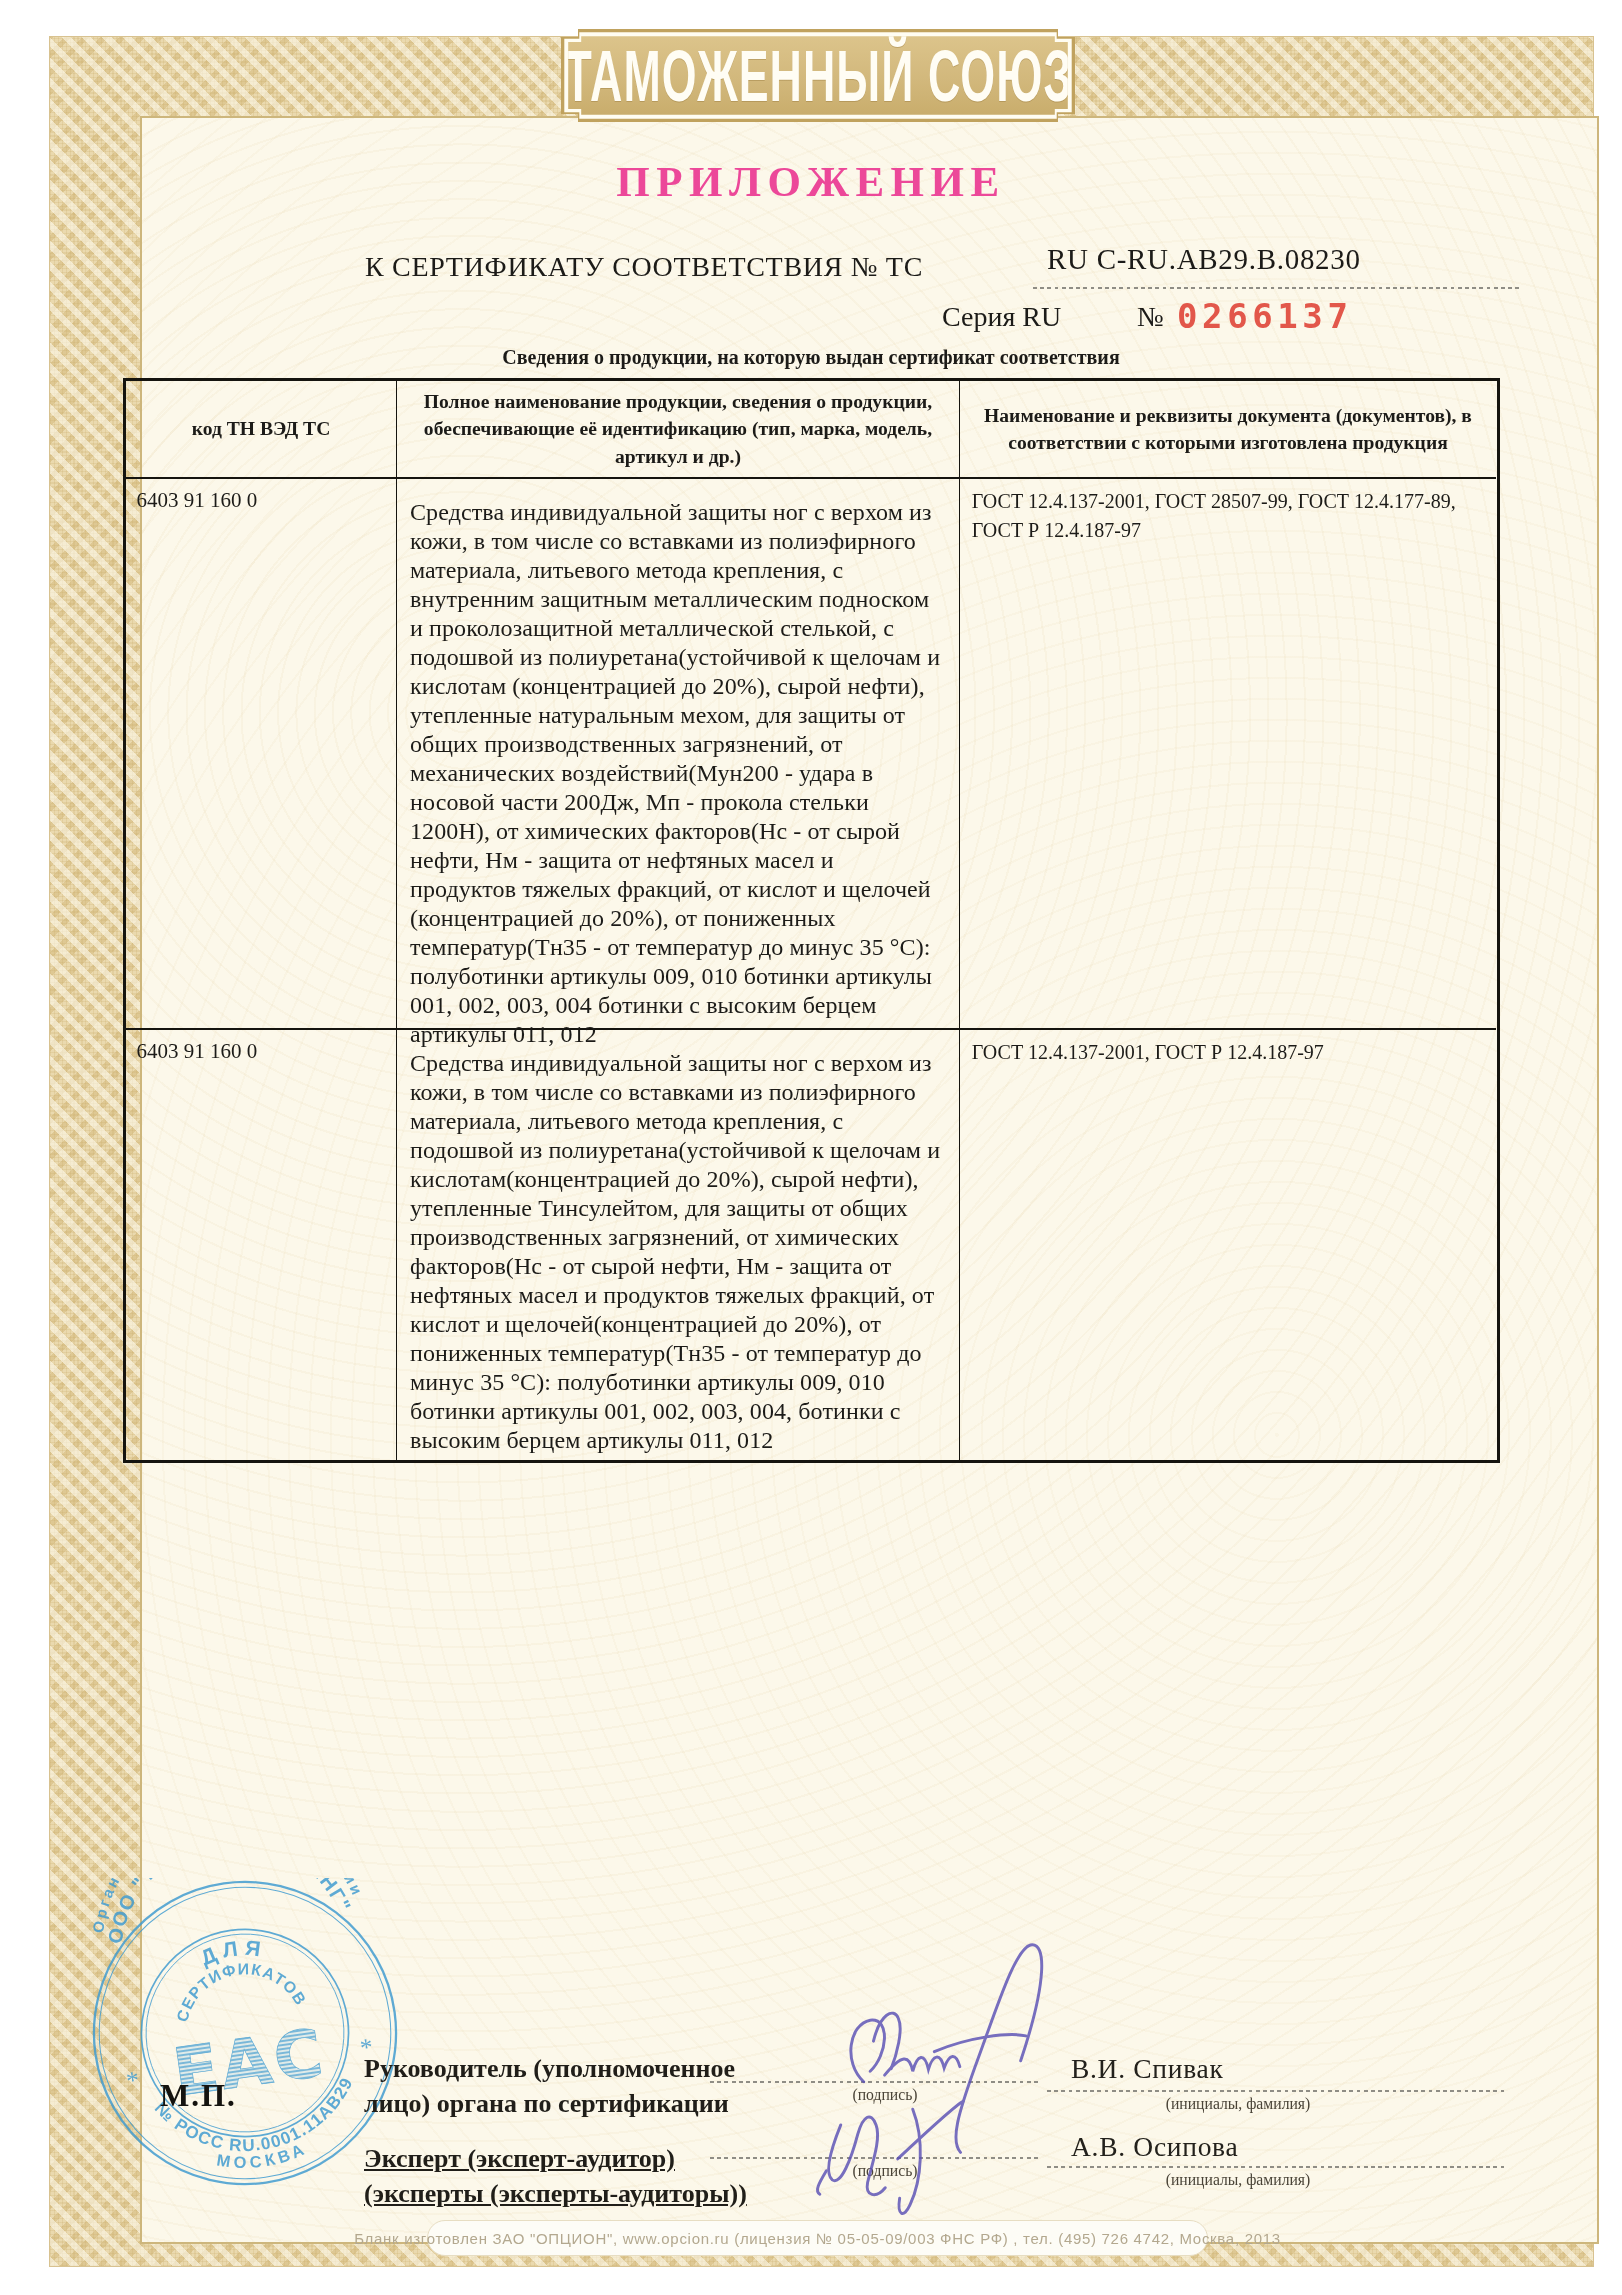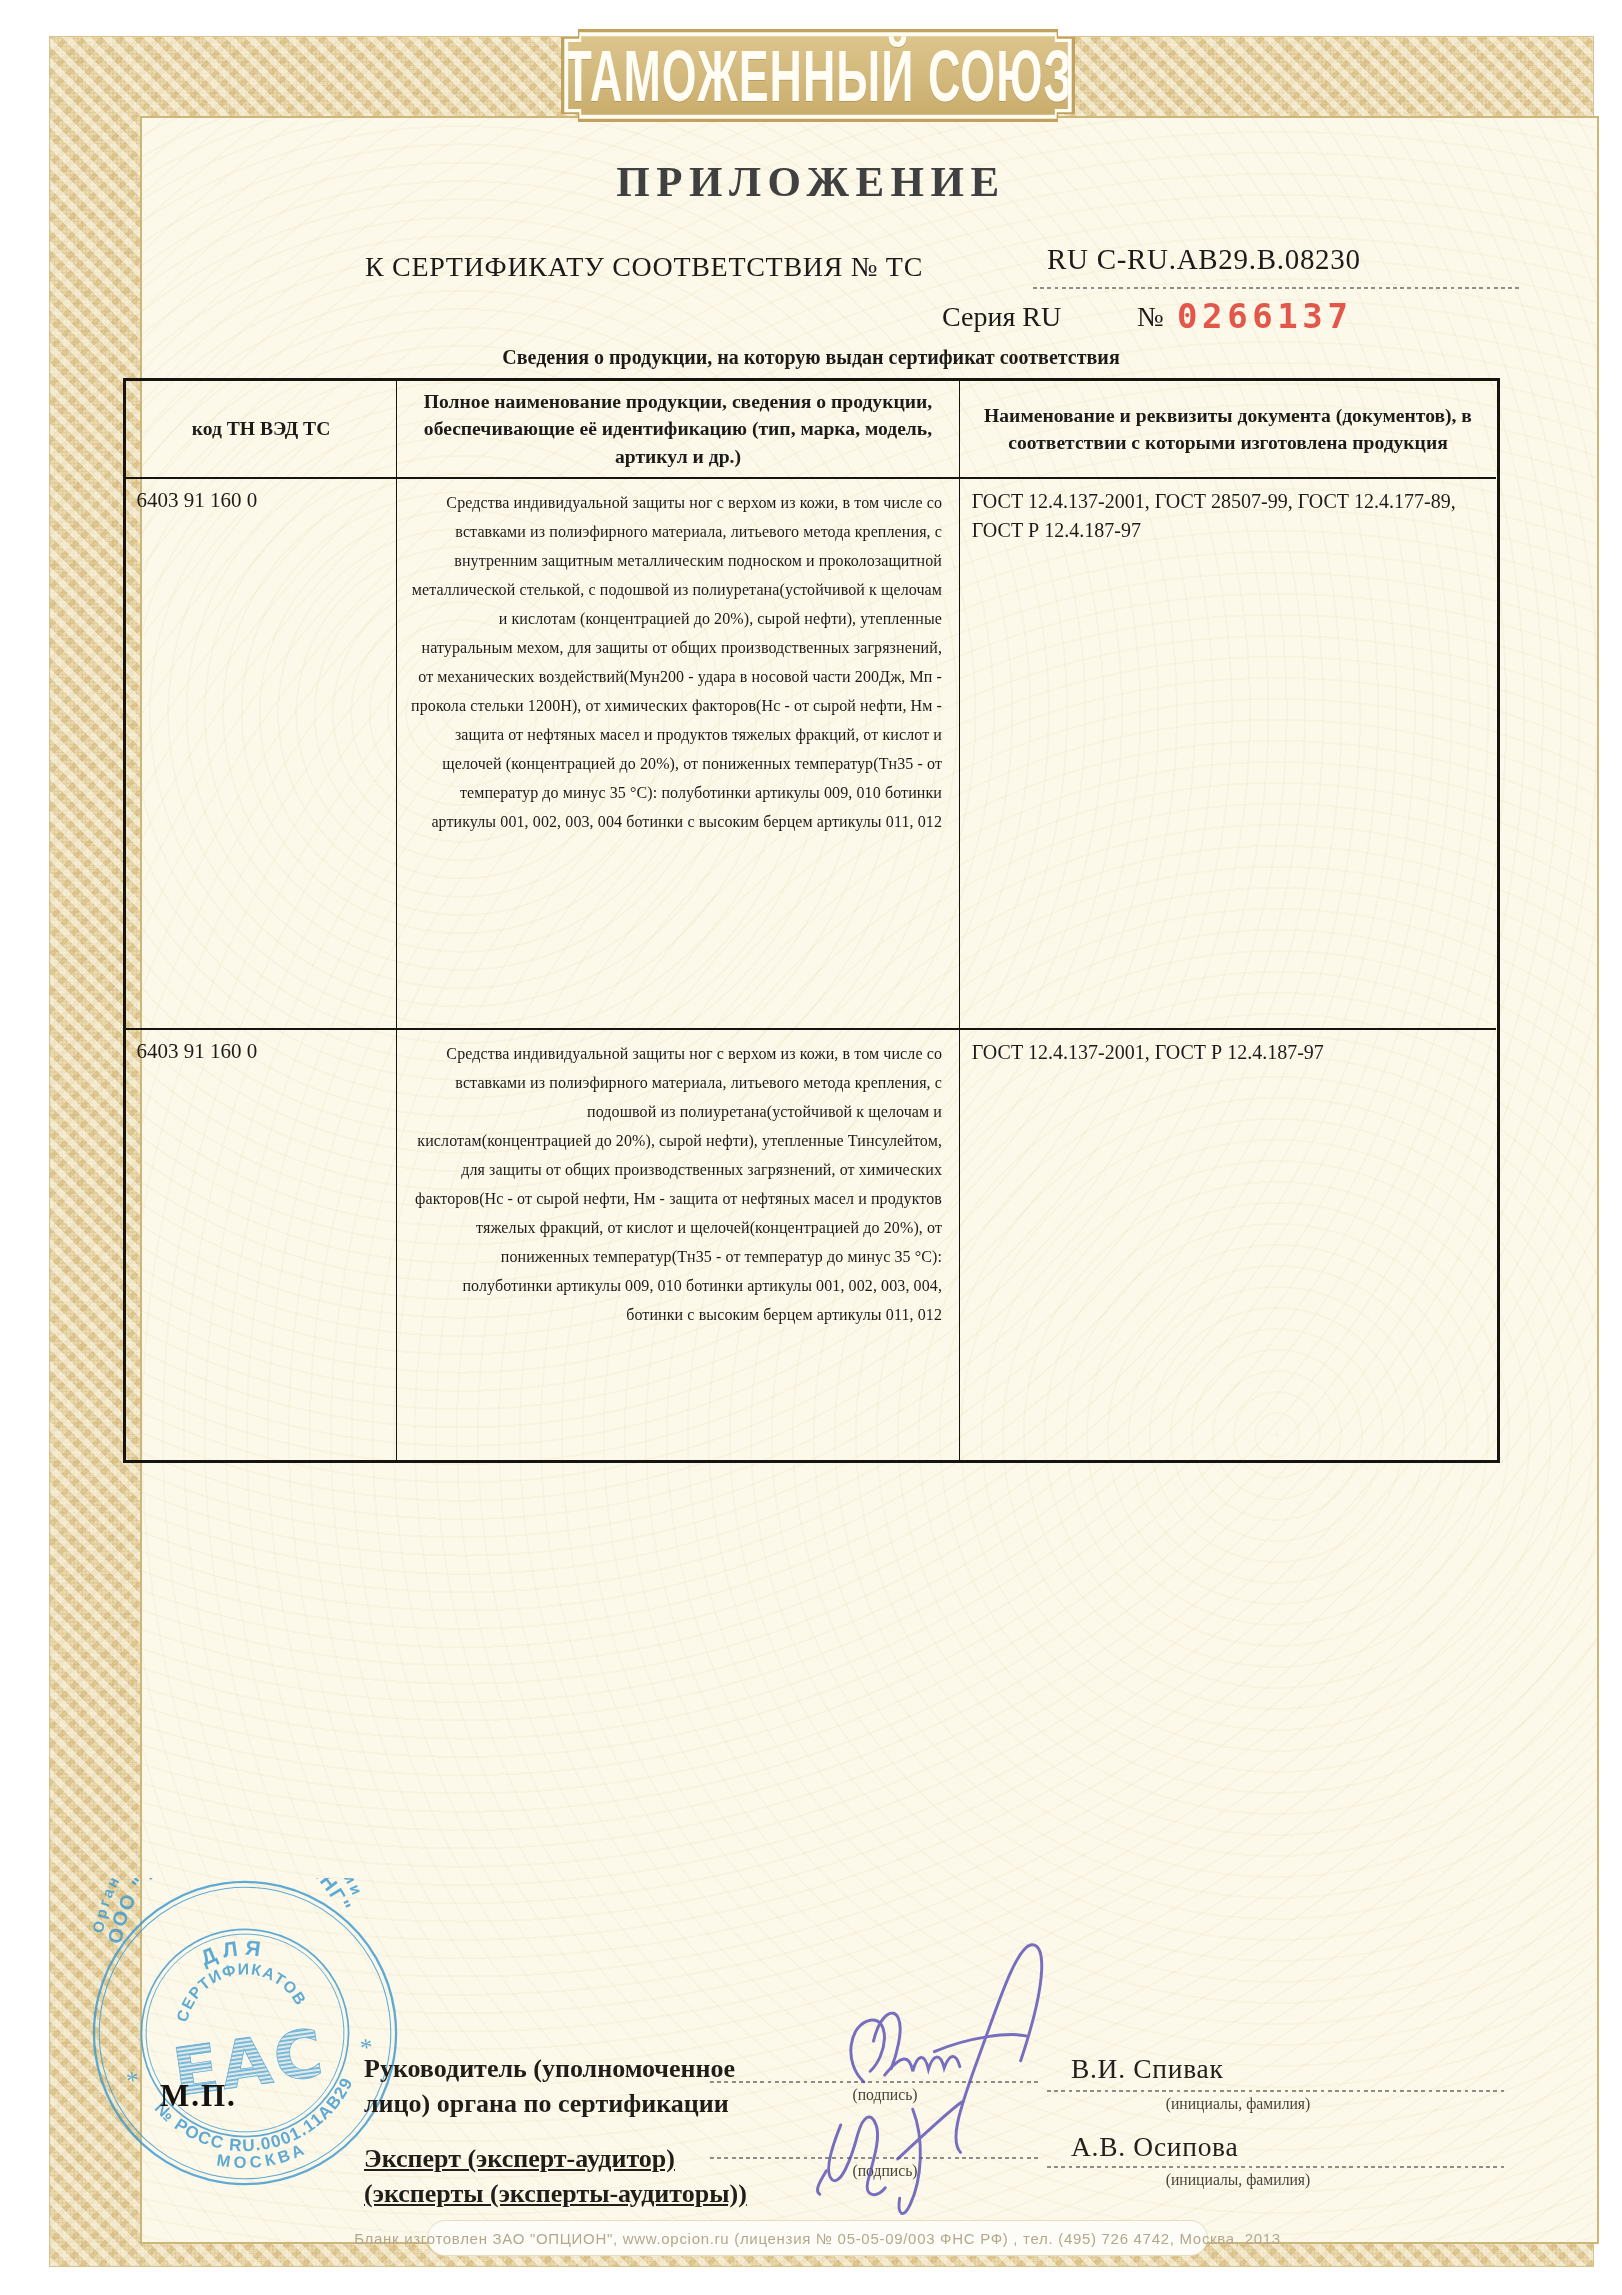--- a/index.html
+++ b/index.html
@@ -29,21 +29,21 @@
     clip-path:polygon(15px 0,calc(100% - 15px) 0,calc(100% - 15px) 6.5px,100% 6.5px,100% calc(100% - 6.5px),calc(100% - 15px) calc(100% - 6.5px),calc(100% - 15px) 100%,15px 100%,15px calc(100% - 6.5px),0 calc(100% - 6.5px),0 6.5px,15px 6.5px); }
   .banner .b3 { position:absolute; inset:7.2px; background:linear-gradient(180deg,#dcc48b 0%,#d2b87c 55%,#c9ad6c 100%);
     clip-path:polygon(13px 0,calc(100% - 13px) 0,calc(100% - 13px) 5.9px,100% 5.9px,100% calc(100% - 5.9px),calc(100% - 13px) calc(100% - 5.9px),calc(100% - 13px) 100%,13px 100%,13px calc(100% - 5.9px),0 calc(100% - 5.9px),0 5.9px,13px 5.9px);
     display:flex; align-items:center; justify-content:center; }
   .banner-text { font-family:"Liberation Sans","DejaVu Sans",sans-serif; font-weight:700; font-size:56px;
     color:#fffdf4; transform:scale(.80,1.30); letter-spacing:1.3px; white-space:nowrap;
     text-shadow:0 0.7px 0 rgba(140,110,50,.35); }
 
   
   .doc-title { position:absolute; left:0; width:1622px; top:157px; text-align:center;
-    font-size:43px; font-weight:600; letter-spacing:6.5px; color:#404040; }
+    font-size:43px; font-weight:600; letter-spacing:6.5px; color:#ec4899; }
   .cert-label { position:absolute; left:365px; top:251px; font-size:28px; letter-spacing:0.7px; white-space:nowrap; }
   .cert-number { position:absolute; left:1047px; top:243px; font-size:29px; letter-spacing:0.7px; white-space:nowrap; }
   .dline { position:absolute; height:2px;
     background:repeating-linear-gradient(90deg,#8f8d85 0 3.9px, transparent 3.9px 7.2px); }
   .cert-underline { left:1033px; top:287px; width:486px; }
   .series-label { position:absolute; left:942px; top:301px; font-size:28px; white-space:nowrap; }
   .series-no { position:absolute; left:1137px; top:301px; font-size:28px; }
   .serial-number { position:absolute; left:1177px; top:296px; font-size:34px; font-weight:700;
     font-family:"DejaVu Sans Mono",monospace; color:#e2574a; letter-spacing:4.6px; }
 
@@ -51,21 +51,21 @@
   .table-caption { position:absolute; left:0; width:1622px; top:346px; text-align:center;
     font-size:20px; font-weight:700; color:#1c1b18; }
   .cert-table { position:absolute; left:123px; top:378px; width:1377px; height:1085px; box-sizing:border-box;
     border:3.3px solid #15140f; display:grid; grid-template-columns:271px 563px 536px; grid-template-rows:98px 551px 432px; }
   .cell { box-sizing:border-box; }
   .v-div { border-right:1.3px solid #15140f; }
   .th { border-bottom:2.6px solid #15140f; display:flex; align-items:center; justify-content:center; text-align:center;
     font-weight:700; font-size:19.6px; line-height:27.5px; padding:3.9px 15.7px; }
   .r1 { border-bottom:2px solid #15140f; }
   .code-cell { font-size:21px; padding:9.2px 6.5px 0 10.5px; }
-  .desc-cell { font-size:16px; line-height:29px; padding:9px 17px 0 13px; letter-spacing:0.1px;text-align:right; }
+  .desc-cell { font-size:24px; line-height:29px; padding:19px 17px 0 13px; letter-spacing:0.1px; }
   .docs-cell { font-size:20px; line-height:29px; padding:7.9px 17px 0 11.8px; }
 
   
   .mp-label { position:absolute; left:160px; top:2078px; font-size:31px; font-weight:700; letter-spacing:2px; color:#14130f; }
   .role { position:absolute; font-size:26px; line-height:35px; font-weight:600; color:#201e19; }
   .role1 { left:364px; top:2051px; }
   .role2 { left:364px; top:2141px;text-decoration:underline; }
   .sig-name { position:absolute; font-size:27.5px; color:#23211c; letter-spacing:0.7px; }
   .name1 { left:1071px; top:2053px; }
   .name2 { left:1071px; top:2131px; }

